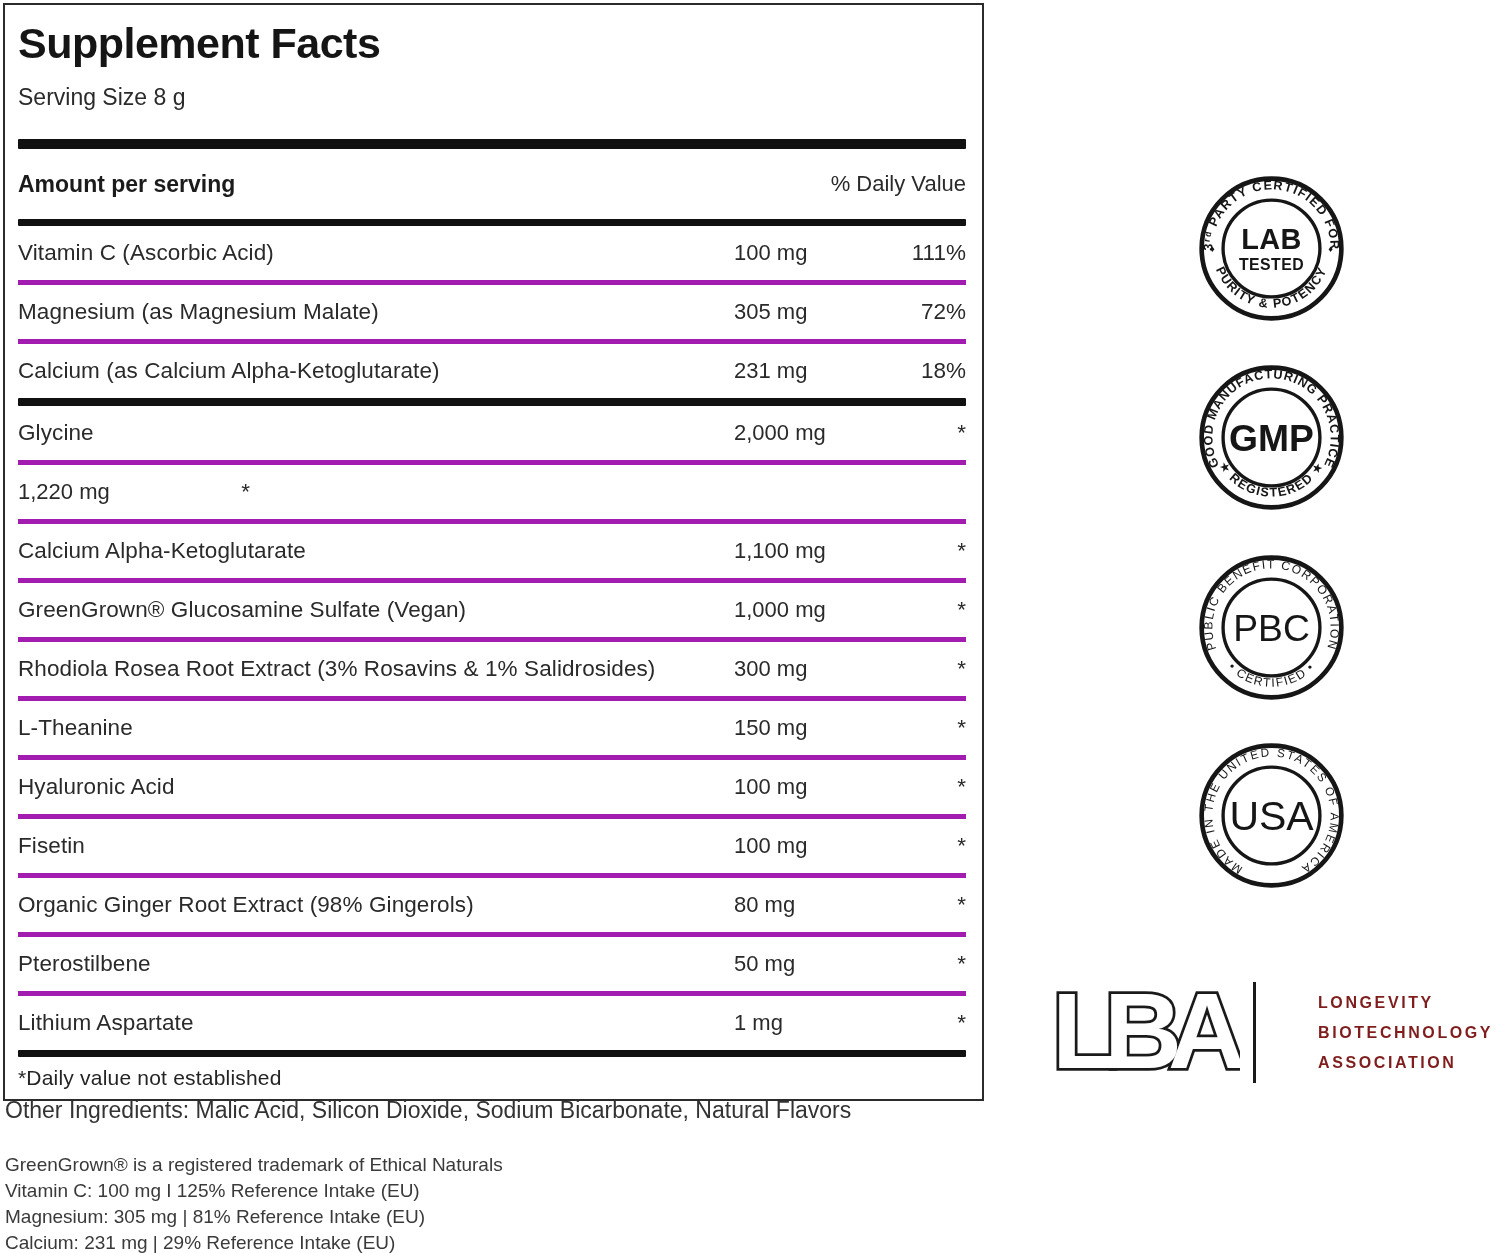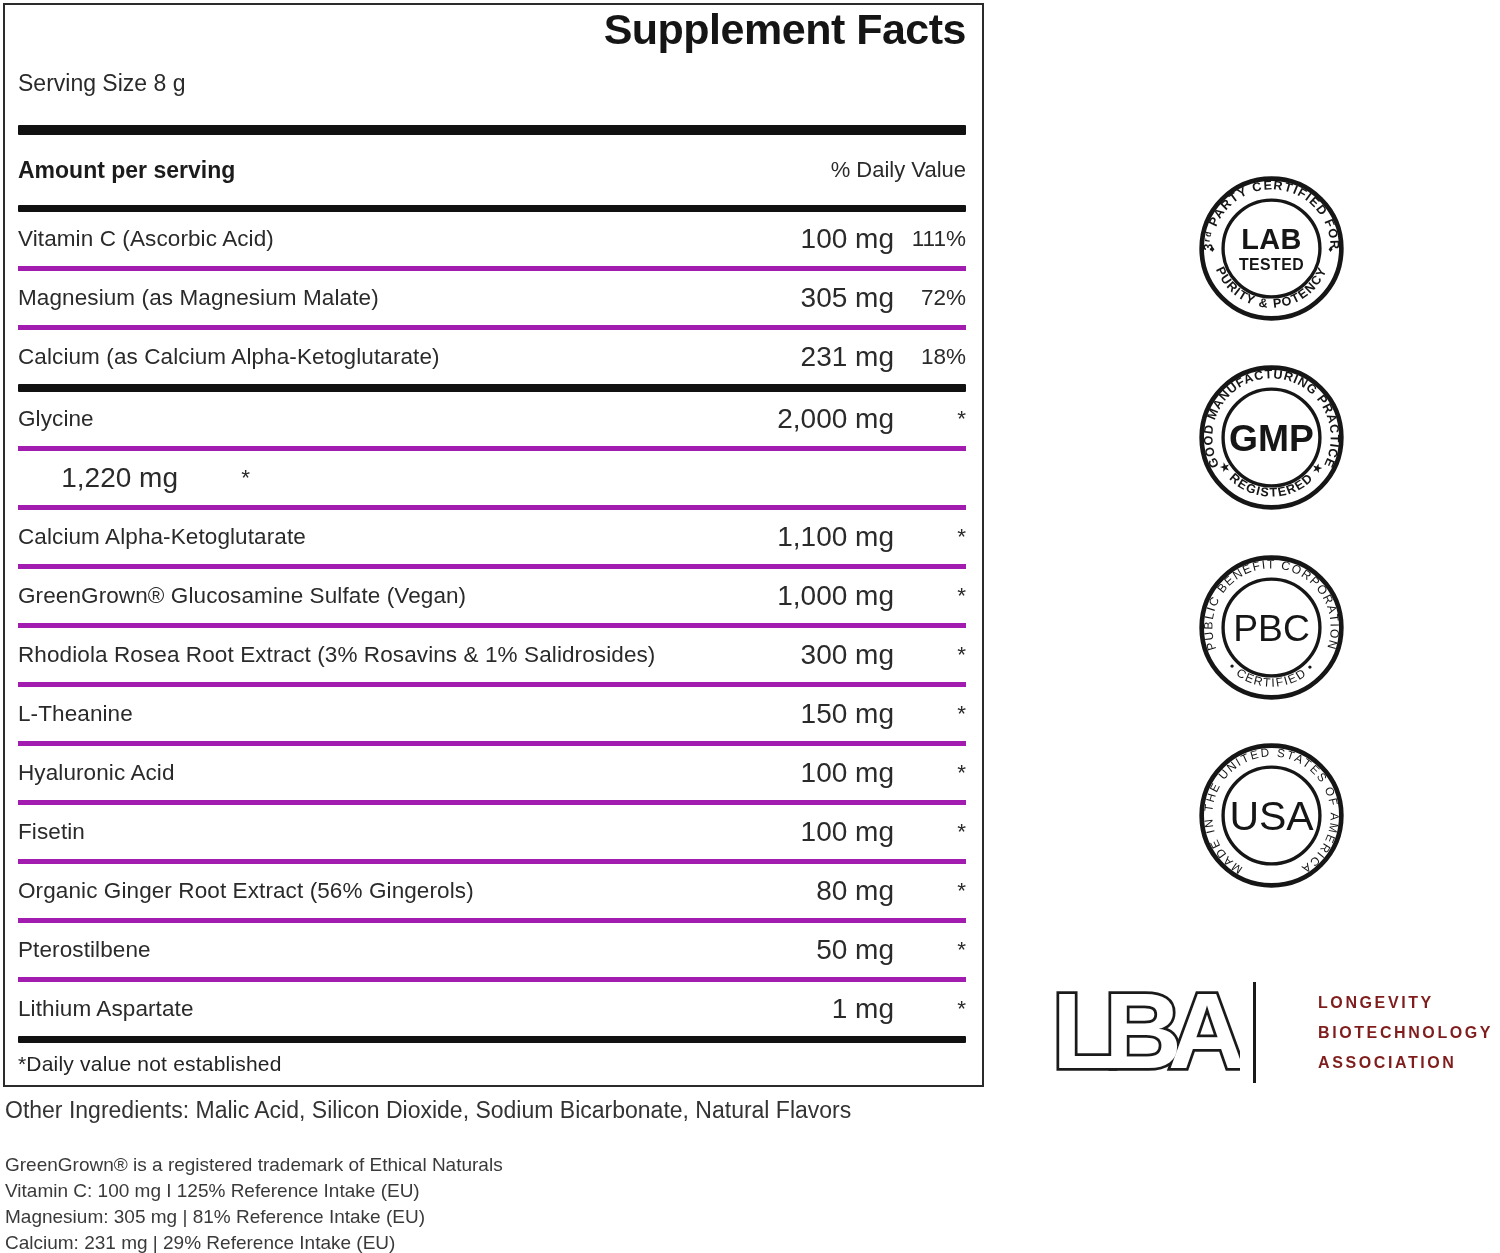--- a/index.html
+++ b/index.html
@@ -6,34 +6,34 @@
   .canvas{
     position:relative;width:1500px;height:1253px;background:#ffffff;
     font-family:"Liberation Sans","DejaVu Sans",sans-serif;color:#1f1f1f;overflow:hidden;
   }
   
   .facts-box{
     position:absolute;left:3px;top:3px;width:981px;
     border:2.5px solid #2b2b2b;background:#fff;box-sizing:border-box;
   }
   .facts-inner{margin:0 16px 0 13px;}
-  .facts-title{font-size:43px;line-height:48px;font-weight:700;letter-spacing:-0.5px;color:#151515;text-align:right;}
+  .facts-title{margin-top:14px;font-size:43px;line-height:48px;font-weight:700;letter-spacing:-0.5px;color:#151515;}
   .serving{margin-top:16px;font-size:23px;line-height:28px;color:#2a2a2a;}
   .bar{background:#111;border-radius:1px;}
   .bar-thick{height:10px;margin-top:28px;}
   .bar-mid{height:7px;}
   .bar-sec{height:8px;}
   .bar-end{height:7px;}
   .hdr-row{display:flex;align-items:center;height:70px;}
   .hdr-left{flex:1;font-size:23px;font-weight:700;color:#1b1b1b;}
   .hdr-right{font-size:22px;color:#2a2a2a;text-align:center;}
   .row{display:flex;align-items:center;height:54px;border-bottom:5px solid #a21caf;}
   .row.no-line{border-bottom:none;}
   .row .name{flex:1;font-size:22.5px;color:#2a2a2a;letter-spacing:0.1px;}
-  .row .amt{width:160px;text-align:right;font-size:28px;color:#2a2a2a;}
+  .row .amt{width:160px;font-size:22px;color:#2a2a2a;}
   .row .dv{width:72px;text-align:right;font-size:22.5px;color:#2a2a2a;}
   .footnote-row{display:flex;align-items:center;height:42px;}
   .footnote-row span{font-size:21px;color:#242424;letter-spacing:0.2px;}
   
   .other-ing{position:absolute;left:5px;top:1097px;font-size:23px;color:#333;}
   .fine-print{position:absolute;left:5px;top:1152px;font-size:19px;line-height:26px;color:#3a3a3a;}
   
   .badge{position:absolute;width:149px;height:149px;}
   .badge .ring-outer{fill:#fff;stroke:#161616;stroke-width:5;}
   .badge .ring-inner{fill:#fff;stroke:#161616;stroke-width:3.6;}
@@ -125,21 +125,21 @@
         <span class="name">Hyaluronic Acid</span>
         <span class="amt">100 mg</span>
         <span class="dv">*</span>
       </div>
       <div class="row">
         <span class="name">Fisetin</span>
         <span class="amt">100 mg</span>
         <span class="dv">*</span>
       </div>
       <div class="row">
-        <span class="name">Organic Ginger Root Extract (56% Gingerols)</span>
+        <span class="name">Organic Ginger Root Extract (98% Gingerols)</span>
         <span class="amt">80 mg</span>
         <span class="dv">*</span>
       </div>
       <div class="row">
         <span class="name">Pterostilbene</span>
         <span class="amt">50 mg</span>
         <span class="dv">*</span>
       </div>
       <div class="row no-line">
         <span class="name">Lithium Aspartate</span>

